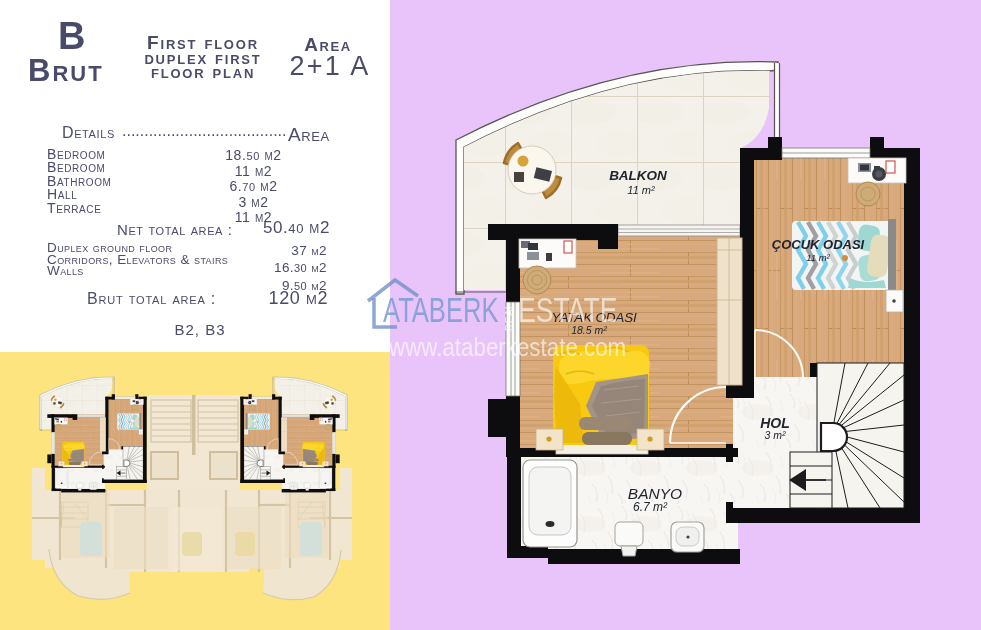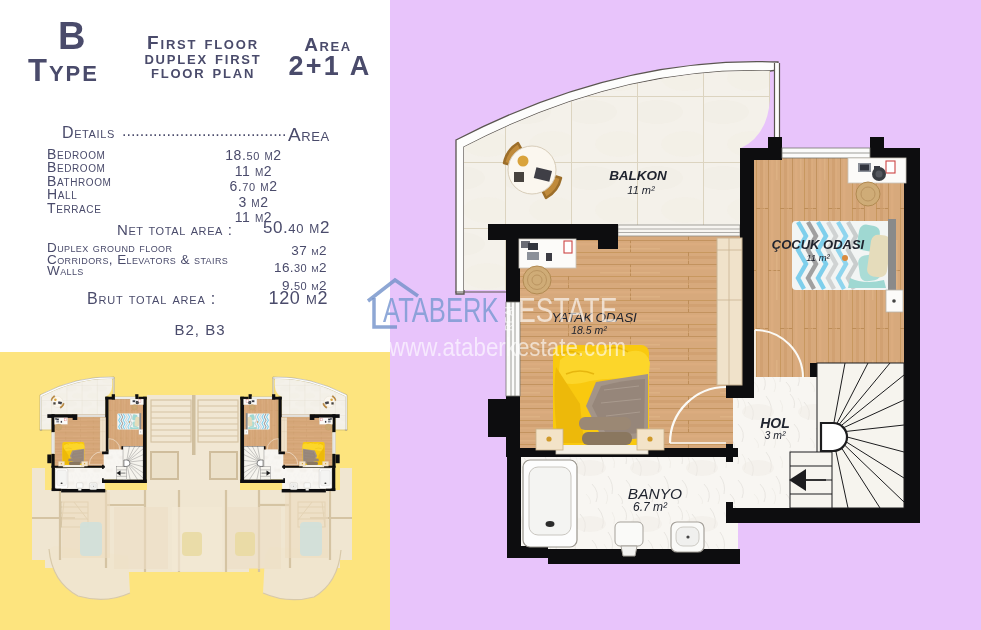--- a/index.html
+++ b/index.html
@@ -16,27 +16,27 @@
 <div class="abs" style="left:0;top:0;width:390px;height:352px;background:#ffffff;"></div>
 
 <div class="abs" style="left:0;top:352px;width:390px;height:278px;background:#fde47e;"></div>
 
 <div class="abs" style="left:390px;top:0;width:591px;height:630px;background:#e8c4fb;"></div>
 
 <div id="panel">
 
 <div style="left:58px;top:15px;font-size:38px;font-weight:700;">B</div>
 
-<div class="sc" style="left:28px;top:53px;font-size:31px;font-weight:700;letter-spacing:2px;">Type</div>
+<div class="sc" style="left:28px;top:53px;font-size:31px;font-weight:700;letter-spacing:2px;">Brut</div>
 
 <div class="sc" style="left:105px;top:36px;width:196px;text-align:center;font-size:19px;font-weight:700;letter-spacing:1.8px;line-height:14.5px;">First floor<br>duplex first<br>floor plan</div>
 
 <div class="sc" style="left:282px;top:34px;width:92px;text-align:center;font-size:19px;font-weight:700;letter-spacing:1.6px;">Area</div>
 
-<div style="left:280px;top:51px;width:100px;text-align:center;font-size:27px;font-weight:700;letter-spacing:2.2px;">2+1 A</div>
+<div style="left:280px;top:51px;width:100px;text-align:center;font-size:27px;font-weight:400;letter-spacing:2.2px;">2+1 A</div>
 
 <div class="sc lab" style="left:62px;top:124px;font-size:16px;">Details</div>
 <div class="lab" style="left:122px;top:122px;width:163px;overflow:hidden;white-space:nowrap;font-size:16px;letter-spacing:0px;">..............................................................</div>
 <div class="sc lab" style="left:288px;top:124px;width:40px;text-align:right;font-size:19px;">Area</div>
 
 <div class="sc lab" style="left:47px;top:148px;font-size:14px;line-height:13.4px;">Bedroom<br>Bedroom<br>Bathroom<br>Hall<br>Terrace</div>
 
 <div class="sc lab" style="left:180px;top:148px;width:147px;text-align:center;font-size:14px;line-height:15px;">18.<span style="font-size:11px;">50</span> m2<br>11 m2<br>6.<span style="font-size:11px;">70</span> m2<br>3 m2<br>11 m2</div>
 
 <div class="sc lab" style="left:117px;top:221px;font-size:15px;">Net total area :</div>

